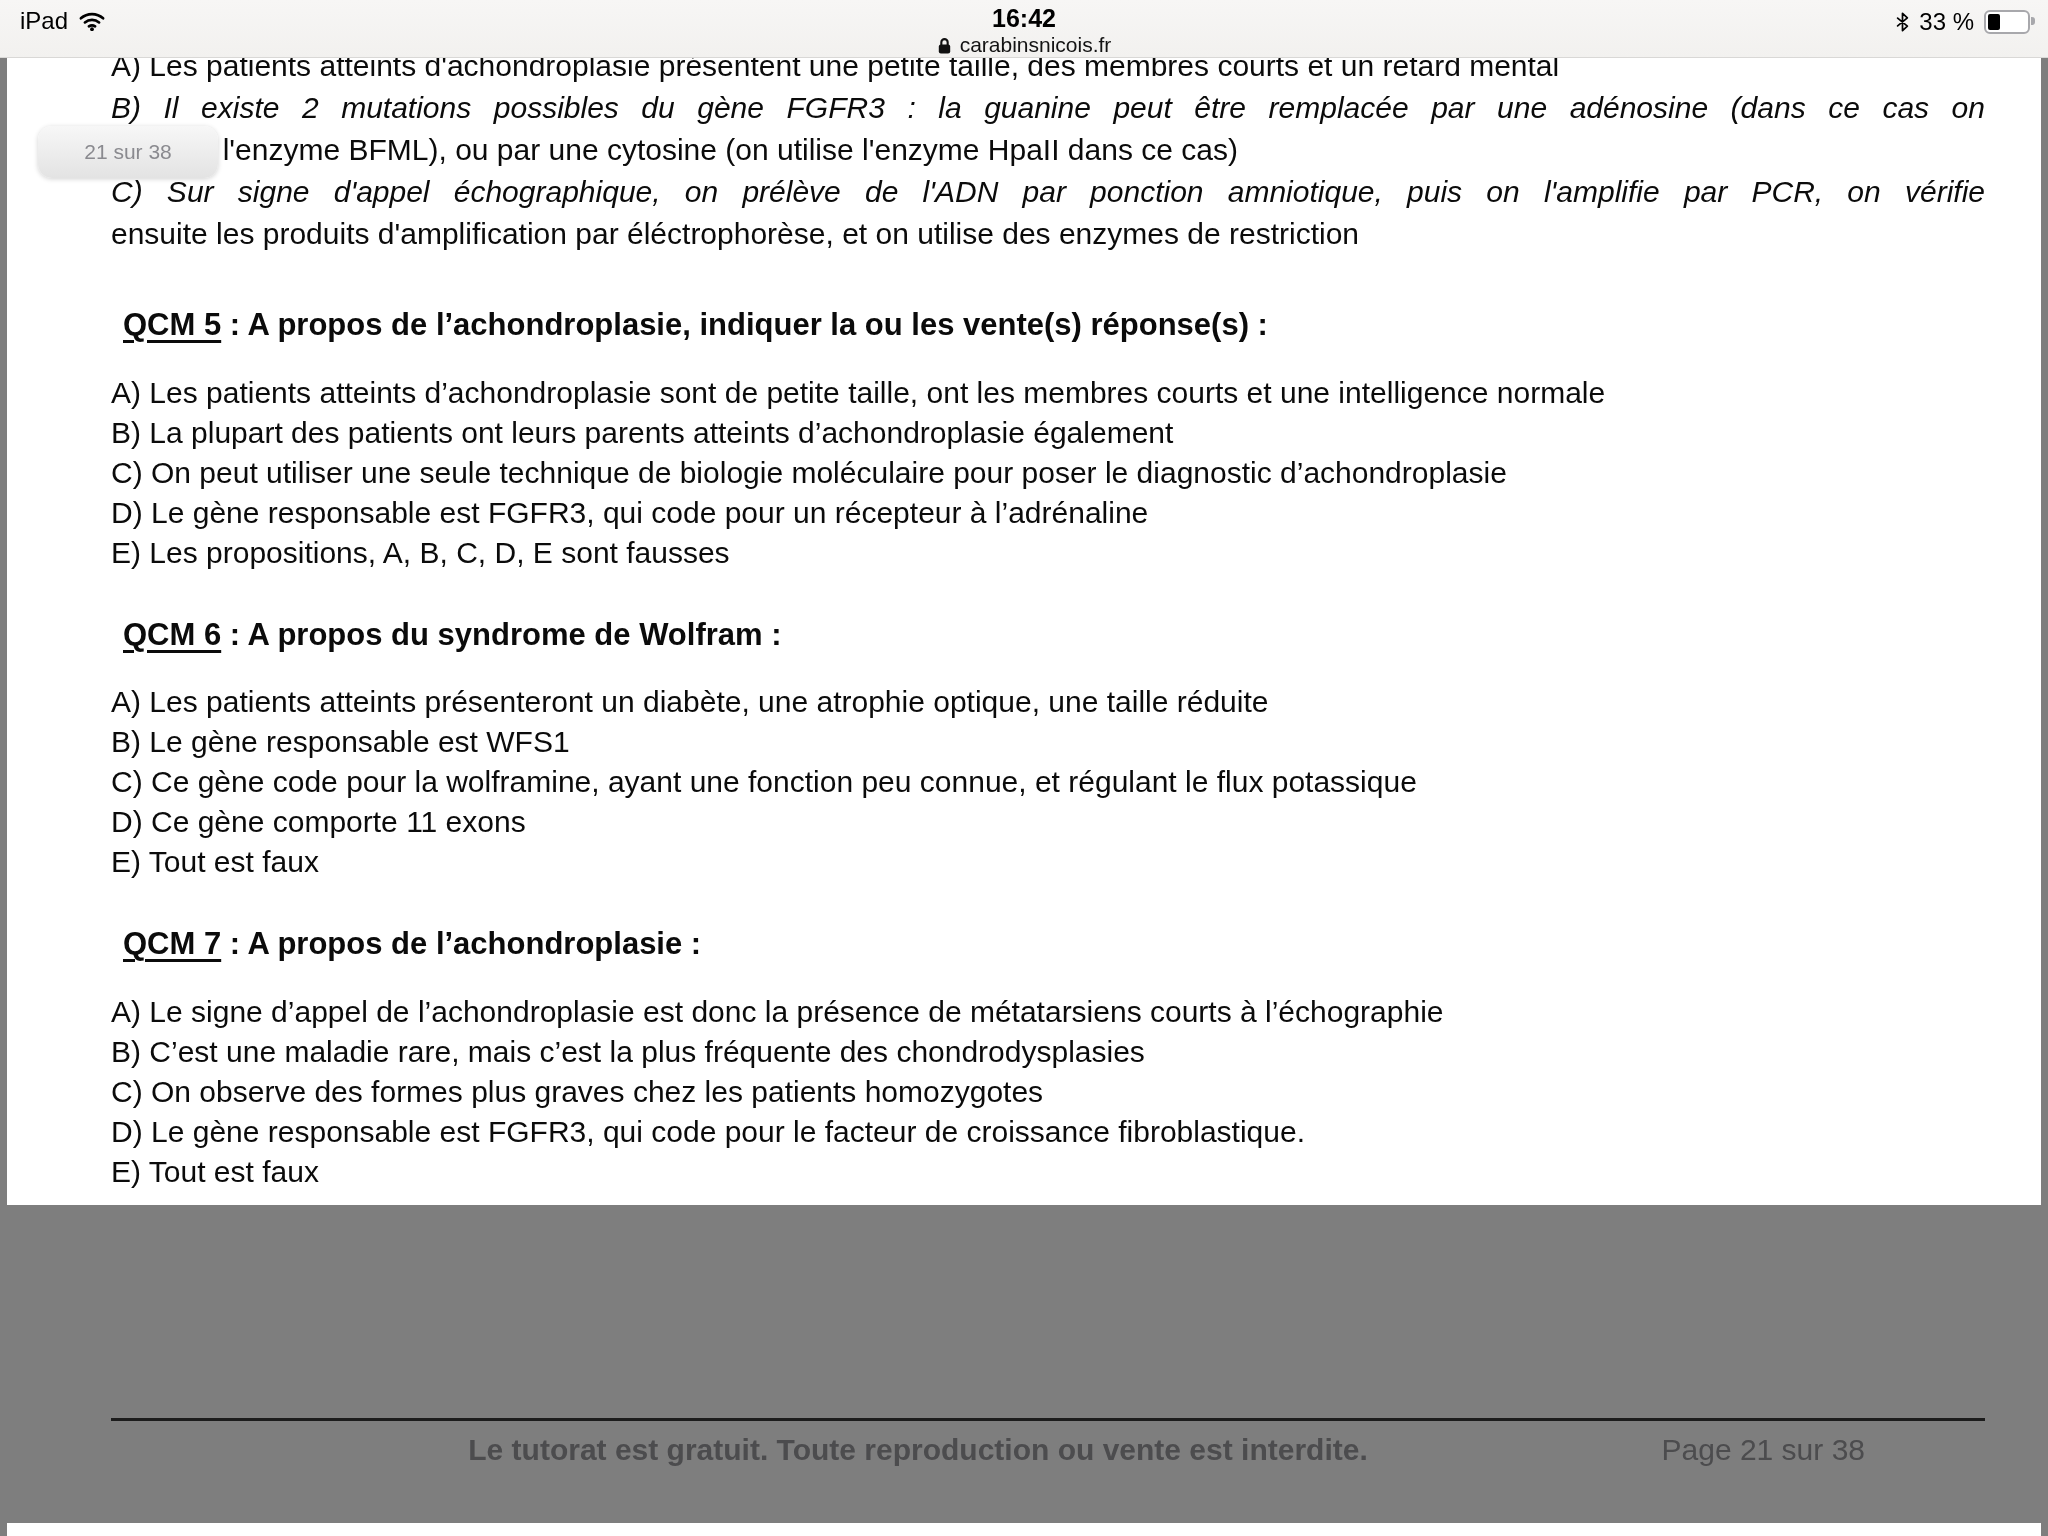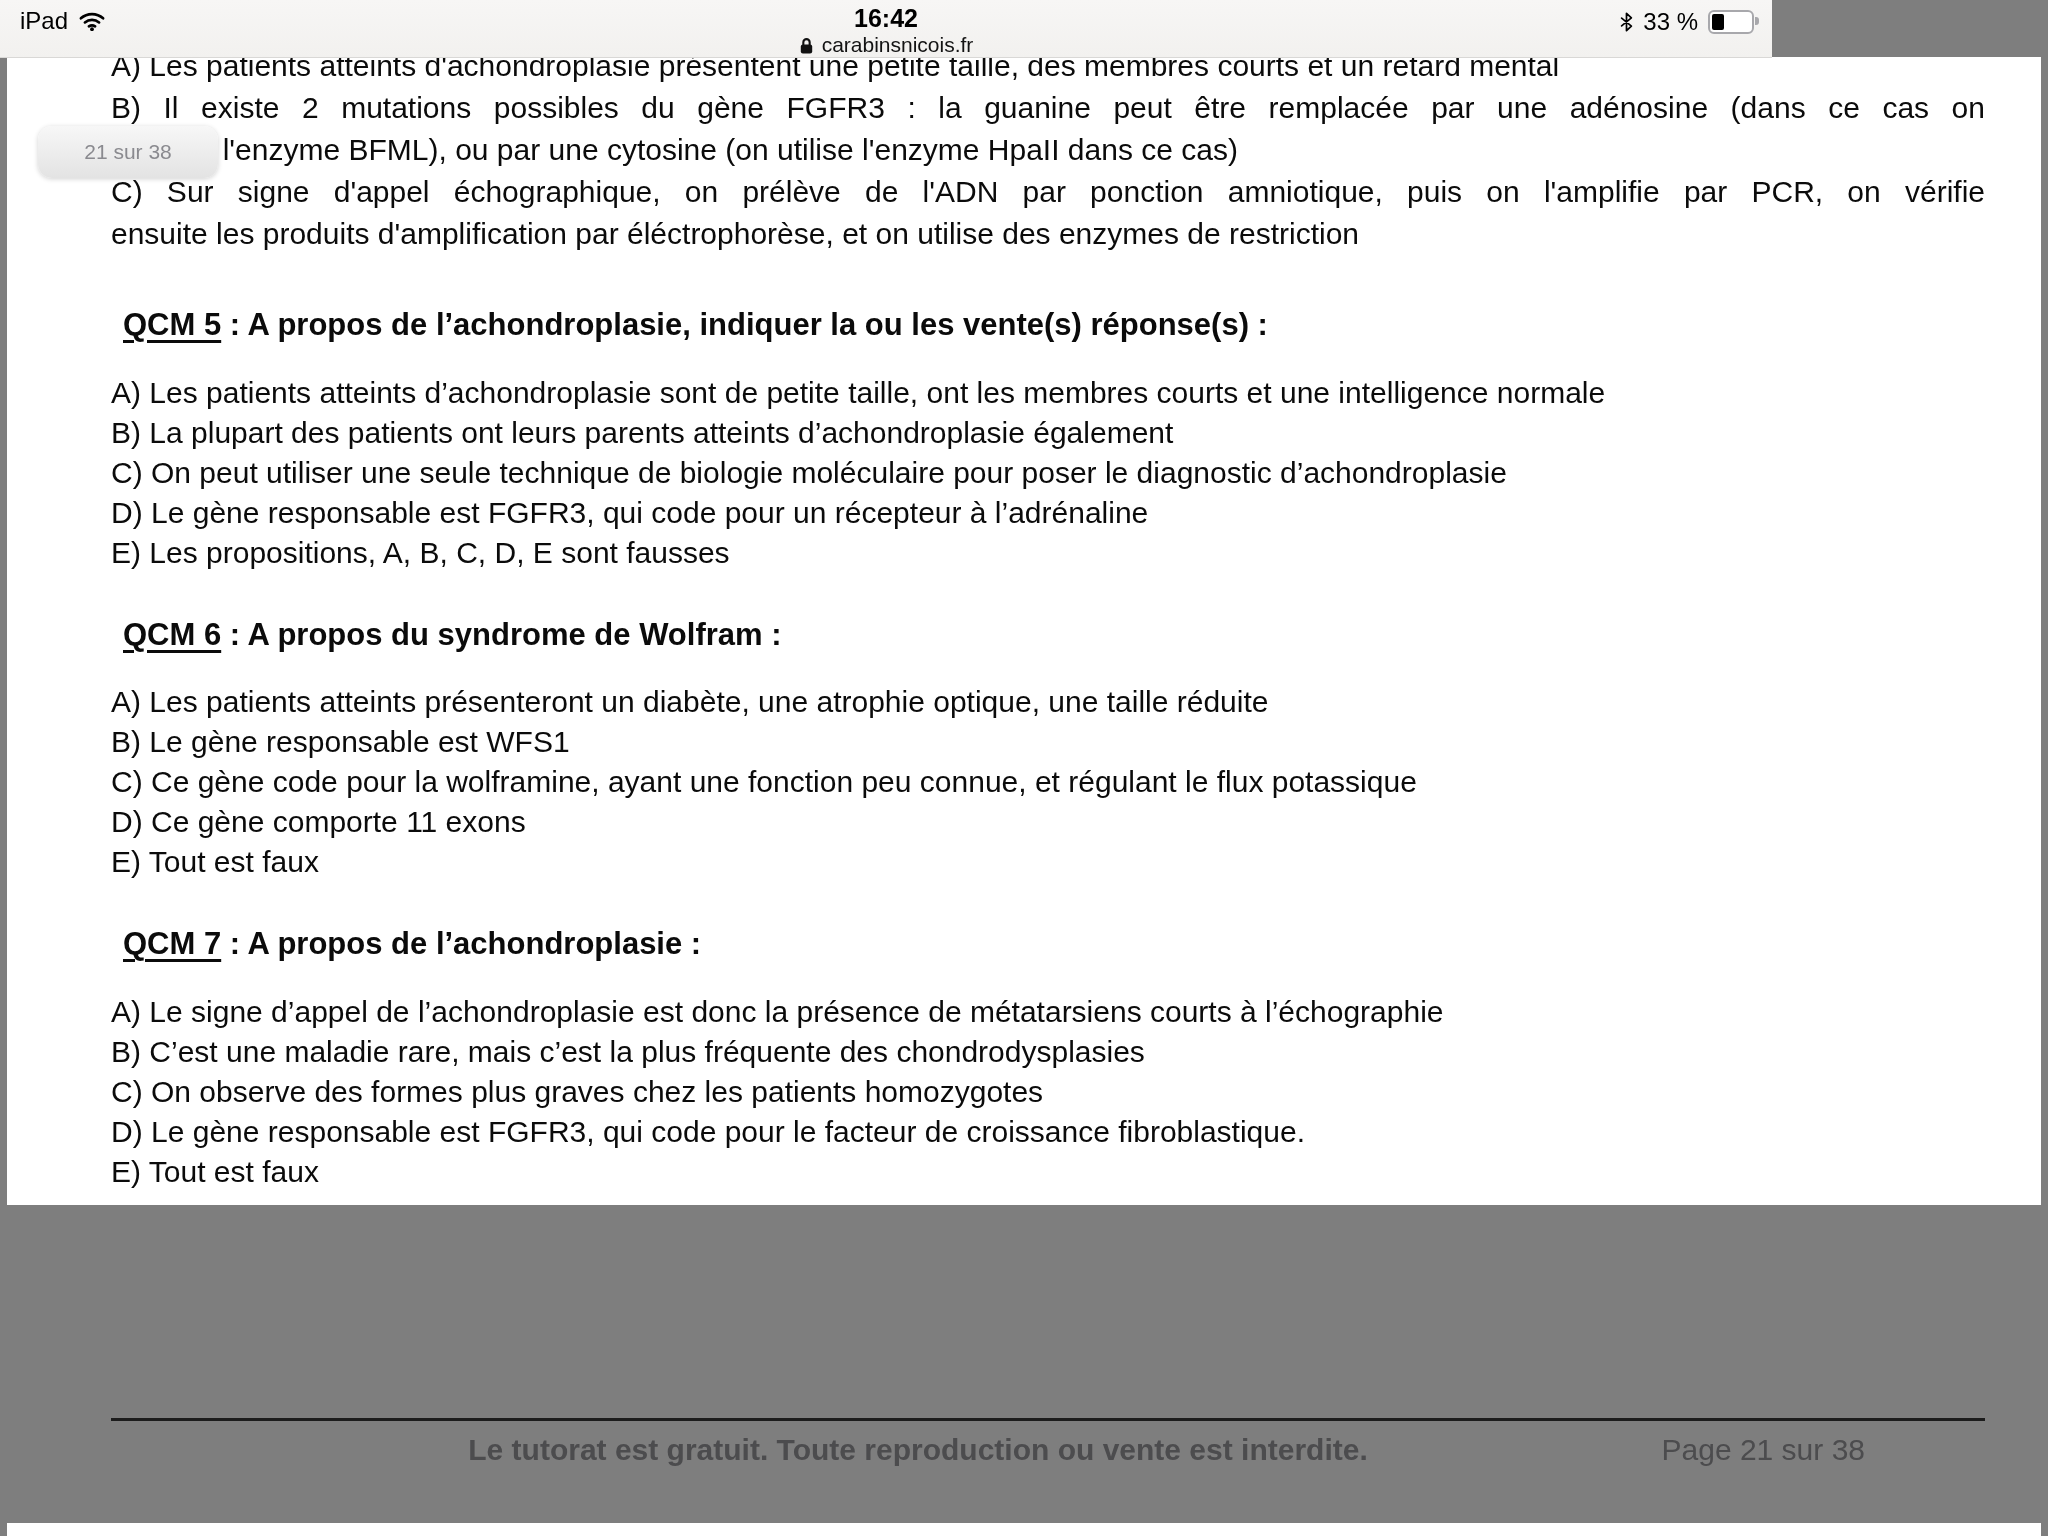--- a/index.html
+++ b/index.html
@@ -6,21 +6,21 @@
   body{
     width:2048px;height:1536px;position:relative;overflow:hidden;
     background:#7e7e7e;
     font-family:"Liberation Sans","DejaVu Sans",sans-serif;
     -webkit-font-smoothing:antialiased;
   }
   .screen{position:absolute;inset:0;overflow:hidden;}
 
   
   .statusbar{
-    position:absolute;top:0;left:0;width:1772px;height:57px;z-index:30;
+    position:absolute;top:0;left:0;width:2048px;height:57px;z-index:30;
     background:linear-gradient(#f7f6f5,#f2f1ef);
     border-bottom:1px solid #d9d8d6;
   }
   .sb-left{position:absolute;left:20px;top:7px;display:flex;align-items:center;gap:10px;font-size:24px;color:#000;}
   .sb-time{position:absolute;top:4px;left:0;right:0;text-align:center;font-weight:bold;font-size:25px;color:#000;}
   .sb-url{position:absolute;top:33px;left:0;right:0;display:flex;justify-content:center;align-items:center;gap:8px;font-size:21px;color:#131313;}
   .sb-right{position:absolute;right:18px;top:8px;display:flex;align-items:center;gap:10px;font-size:24px;color:#000;}
   .bat{width:42px;height:20px;border:2px solid #a8a8ac;border-radius:6px;position:relative;background:#fff;}
   .bat .fill{position:absolute;left:2px;top:2px;bottom:2px;width:12px;background:#000;border-radius:2px;}
   .bat::after{content:'';position:absolute;right:-7px;top:5px;width:4px;height:8px;background:#a8a8ac;border-radius:0 3px 3px 0;}
@@ -36,21 +36,21 @@
 
   
   .page{
     position:absolute;left:7px;right:7px;top:57px;height:1148px;z-index:10;
     background:#ffffff;box-sizing:border-box;
     padding:0 56px 0 104px;
   }
   .next-page{position:absolute;left:7px;right:7px;top:1523px;bottom:0;background:#ffffff;z-index:10;}
 
   .line{font-size:30px;line-height:42px;color:#0b0b0b;white-space:nowrap;}
-  .line.just{white-space:normal;text-align:justify;text-align-last:justify;}
+  .line.just{white-space:normal;text-align:justify;text-align-last:justify;font-style:italic;}
   .line.clipped{margin-top:-12px;}
 
   .qcm{margin-top:40px;}
   .qcm:first-of-type{margin-top:48px;}
   .qcm-heading{font-weight:bold;font-size:31px;line-height:44px;color:#0b0b0b;white-space:nowrap;}
   .qcm-label{text-decoration:underline;text-decoration-thickness:2.5px;text-underline-offset:5px;margin-left:12px;}
   .qcm-options{margin-top:18px;}
   .qcm-options .line{line-height:40px;}
 
   

